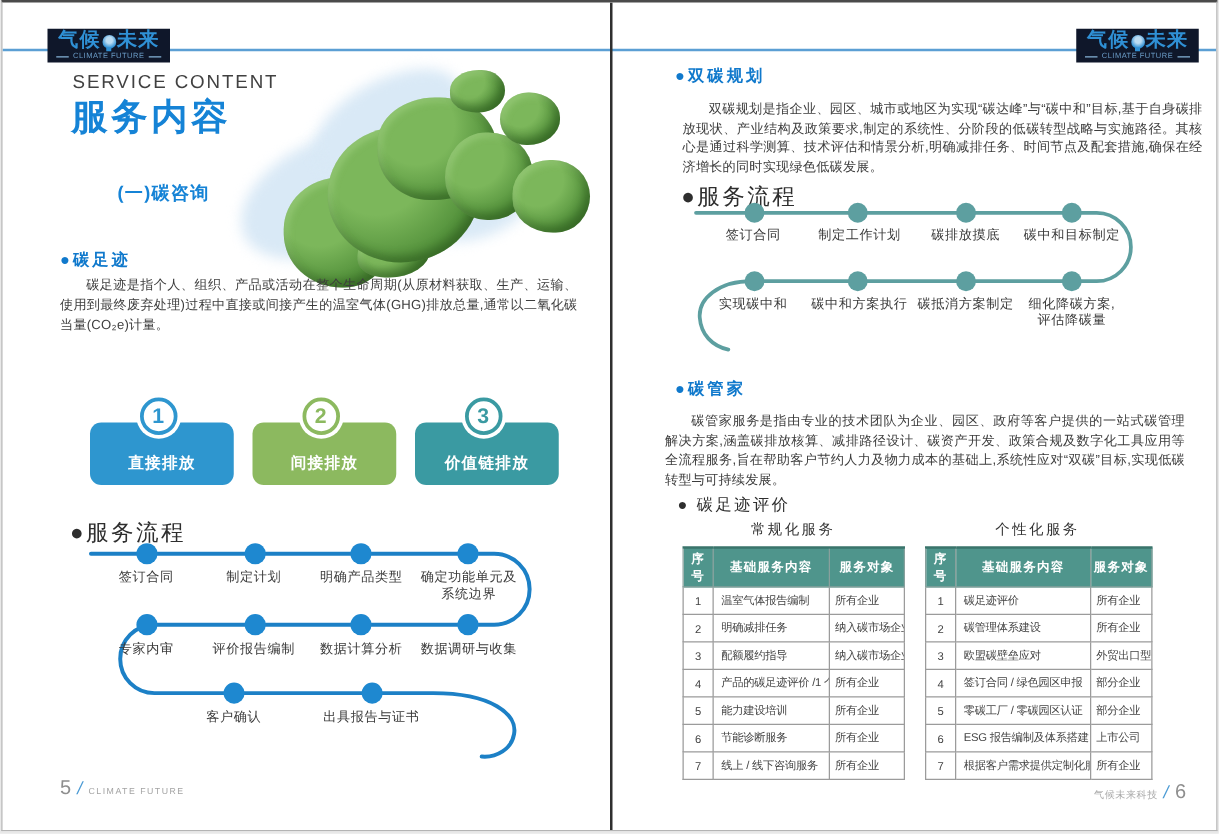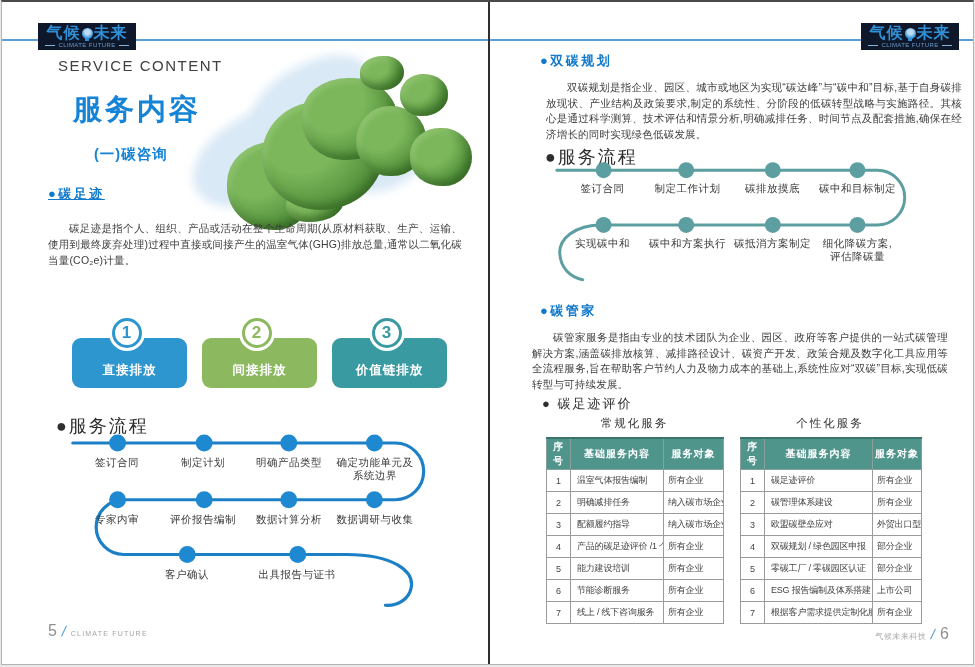--- a/index.html
+++ b/index.html
@@ -20,21 +20,21 @@
   .logo-cn{font-size:16px;font-weight:700;color:#2f90d5;letter-spacing:1px;display:flex;align-items:center;justify-content:center;line-height:16px;}
   .bulb{display:inline-block;width:11px;height:11px;border-radius:50%;margin:0 1px;position:relative;
         background:radial-gradient(circle at 50% 38%,#bcdcf2 0 28%,#2f90d5 70%);}
   .bulb::after{content:"";position:absolute;left:3.5px;bottom:-2px;width:4px;height:3px;background:#2f90d5;}
   .logo-en{display:flex;align-items:center;justify-content:center;gap:3px;margin-top:1px;}
   .logo-en .dash{width:10px;height:1px;background:#86b4d8;}
   .logo-en .en{font-size:6px;color:#6b9cc7;letter-spacing:0.4px;white-space:nowrap;}
 
   
   .svc-en{position:absolute;left:56px;top:55px;font-size:15px;color:#414141;letter-spacing:1.5px;}
-  .page-title{position:absolute;left:55px;top:72px;margin:16px;font-size:29px;font-weight:800;color:#1583d6;letter-spacing:3px;}
+  .page-title{position:absolute;left:55px;top:72px;margin:0;font-size:29px;font-weight:800;color:#1583d6;letter-spacing:3px;}
   .sub-label{position:absolute;left:92px;top:143px;font-size:14.5px;font-weight:700;color:#1583d6;letter-spacing:1px;}
 
   
   .h-blue{position:absolute;font-size:13px;font-weight:700;color:#1079cc;letter-spacing:2.5px;}
   .h-dark{position:absolute;font-size:18px;color:#2e2e2e;letter-spacing:2px;}
 
   .body-p{position:absolute;margin:0;font-size:10.5px;color:#3d3d3d;line-height:16px;
           text-align:justify;text-indent:2em;letter-spacing:0.2px;}
 
   
@@ -139,21 +139,21 @@
       <div class="blob b4"></div>
       <div class="blob toe1"></div>
       <div class="blob toe2"></div>
       <div class="blob toe3"></div>
     </div>
 
     <div class="svc-en">SERVICE CONTENT</div>
     <h1 class="page-title">服务内容</h1>
     <div class="sub-label">(一)碳咨询</div>
 
-    <div class="h-blue" style="left:46px;top:183px;text-decoration:underline;">●碳足迹</div>
+    <div class="h-blue" style="left:46px;top:197px;">●碳足迹</div>
     <p class="body-p" style="left:46px;top:218px;width:414px;">碳足迹是指个人、组织、产品或活动在整个生命周期(从原材料获取、生产、运输、使用到最终废弃处理)过程中直接或间接产生的温室气体(GHG)排放总量,通常以二氧化碳当量(CO₂e)计量。</p>
 
     <div class="cards">
       <div class="card card-1">
         <div class="card-circle">1</div>
         <div class="card-label">直接排放</div>
       </div>
       <div class="card card-2">
         <div class="card-circle">2</div>
         <div class="card-label">间接排放</div>
@@ -326,21 +326,21 @@
           <td class="c2">碳管理体系建设</td>
           <td class="c3">所有企业</td>
         </tr>
           <tr>
           <td class="c1">3</td>
           <td class="c2">欧盟碳壁垒应对</td>
           <td class="c3">外贸出口型企业</td>
         </tr>
           <tr>
           <td class="c1">4</td>
-          <td class="c2">双碳规划 / 绿色园区申报</td>
+          <td class="c2">签订合同 / 绿色园区申报</td>
           <td class="c3">部分企业</td>
         </tr>
           <tr>
           <td class="c1">5</td>
           <td class="c2">零碳工厂 / 零碳园区认证</td>
           <td class="c3">部分企业</td>
         </tr>
           <tr>
           <td class="c1">6</td>
           <td class="c2">ESG 报告编制及体系搭建</td>

